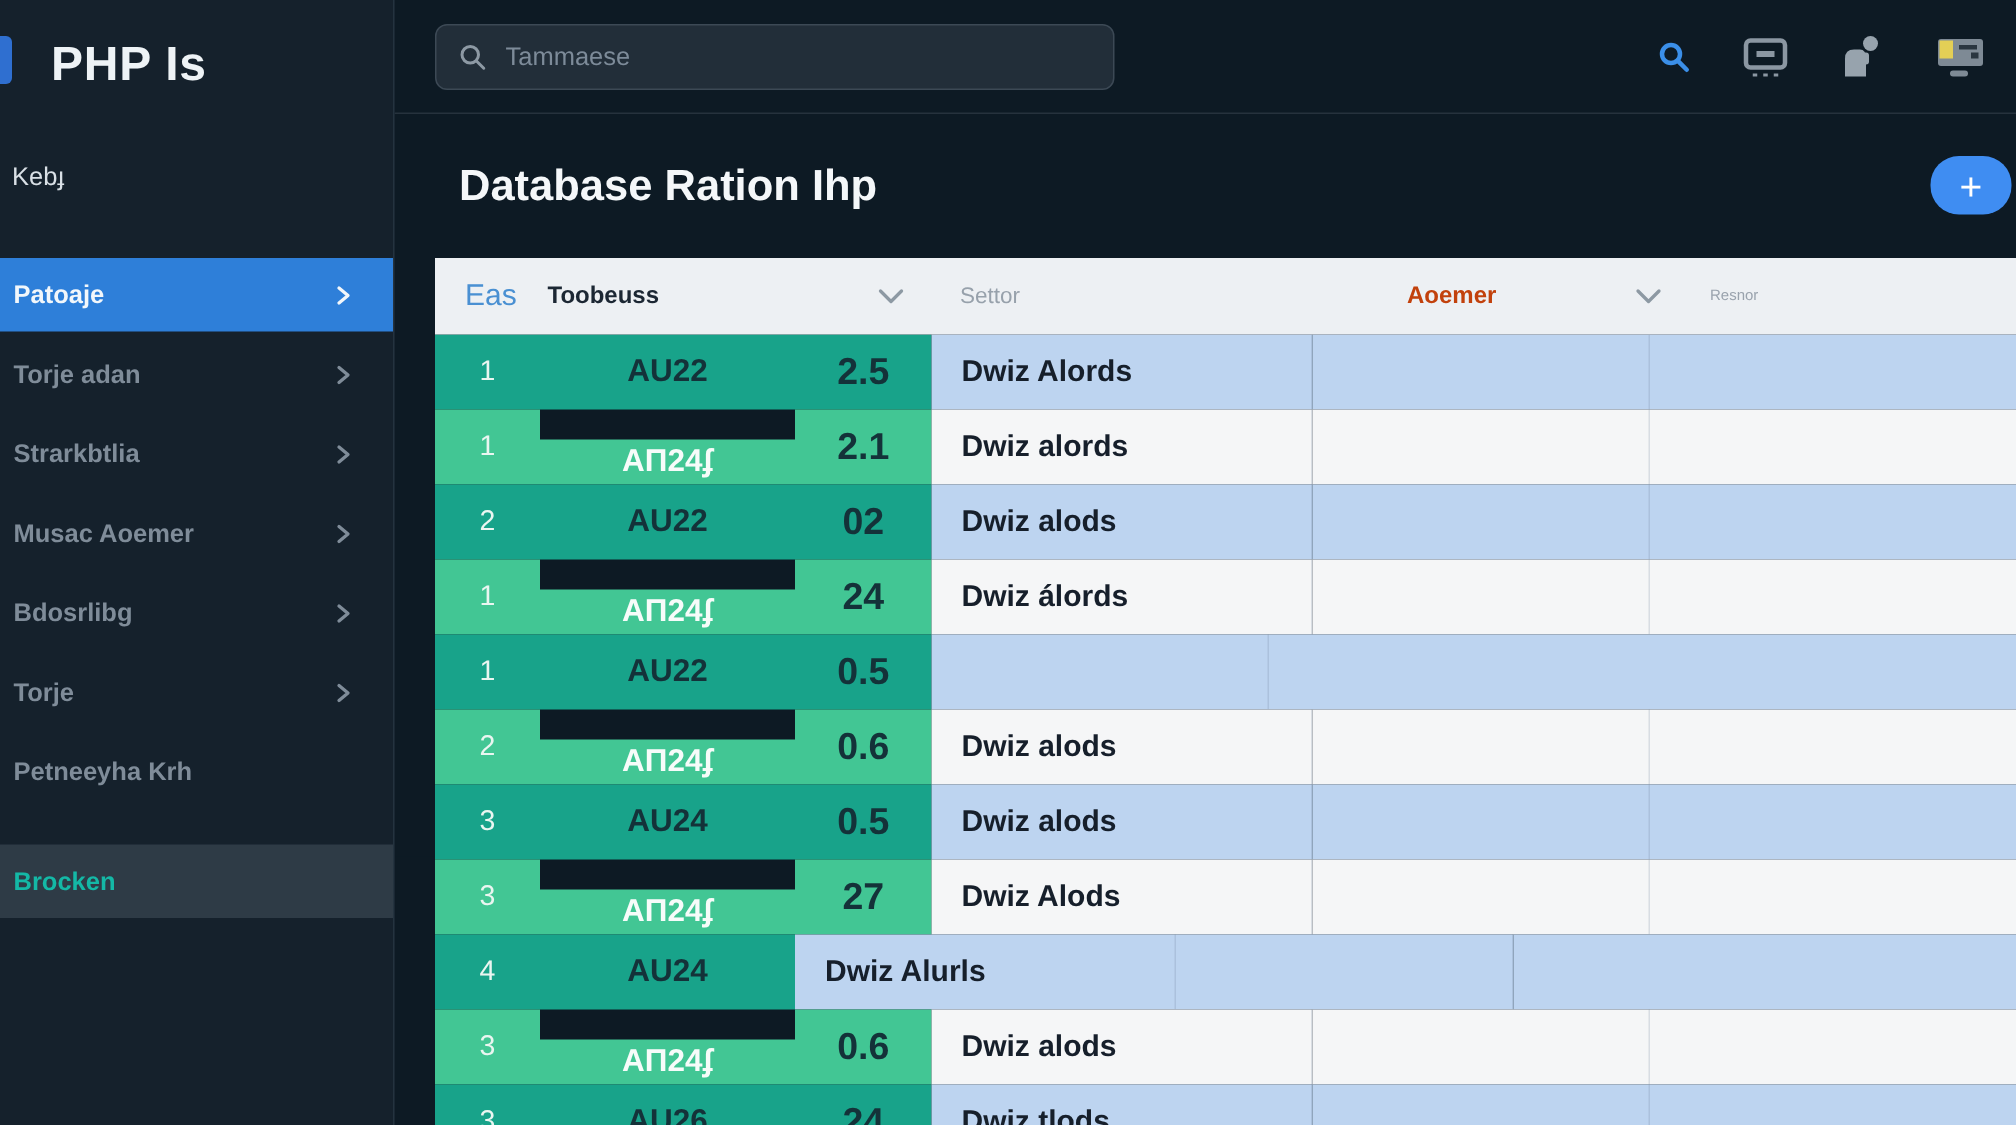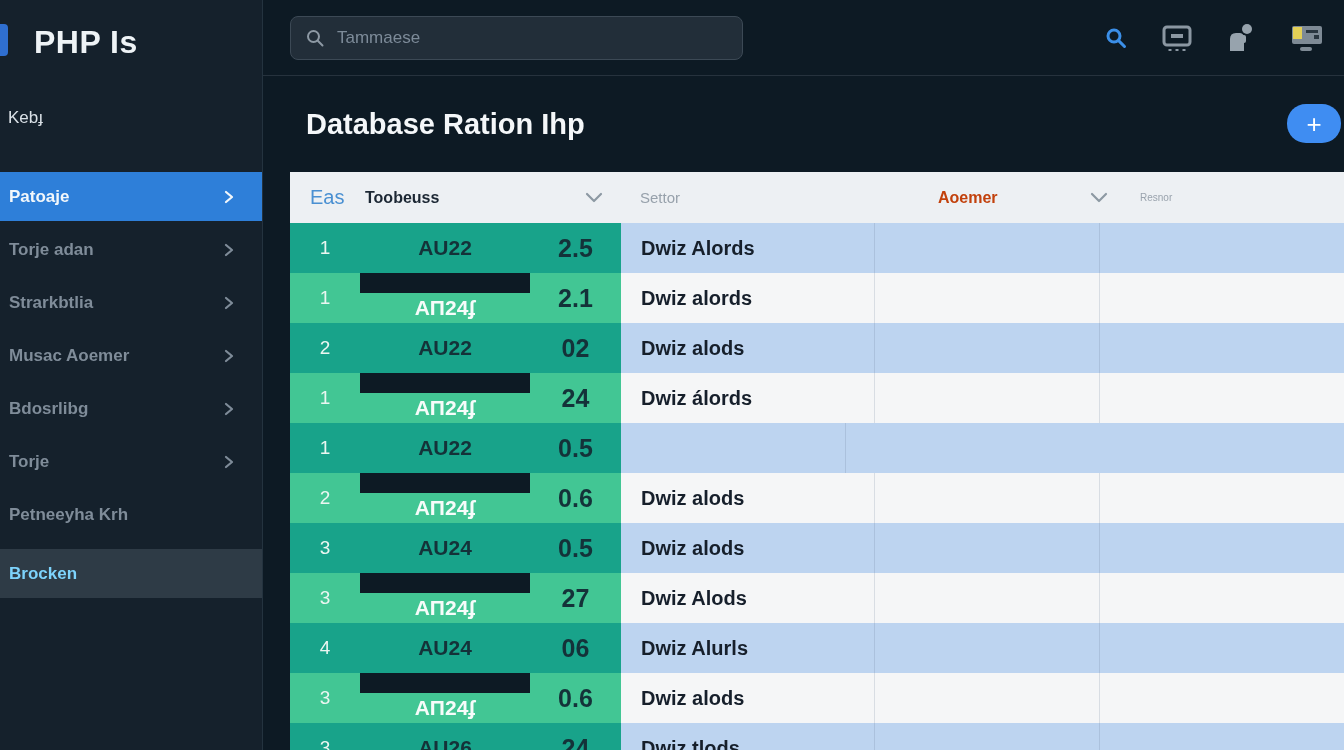--- a/index.html
+++ b/index.html
@@ -46,21 +46,21 @@
     display: flex; align-items: center; justify-content: space-between;
     padding: 0 26px 0 9px;
     color: #7f8c99; font-size: 17px;
     cursor: pointer;
   }
   .nav-item .chev { display: flex; align-items: center; }
   .nav-item.active {
     background: #2e7fd9; color: #f2f7fb;
   }
   .nav-item.highlighted {
-    background: #2e3b46; color: #7dd3fc; margin-top: 6px;
+    background: #2e3b46; color: #14b8a6; margin-top: 20px;
   }
 
   
   .main { position: relative; flex: 1; height: 571px; background: #0d1a24; }
 
   .topbar {
     position: absolute; top: 0; left: 0; right: 0; height: 76px;
     border-bottom: 1px solid #26323d;
     display: flex; align-items: center;
   }
@@ -349,21 +349,20 @@
     <div class="cell cell-num">3</div>
     <div class="cell cell-code">AП24ʄ</div>
     <div class="cell cell-value">27</div>
     <div class="cell cell-name">Dwiz Alods</div>
     <div class="cell cell-empty1"></div>
     <div class="cell cell-empty2"></div>
   </div>
         <div class="row row-odd">
     <div class="cell cell-num">4</div>
     <div class="cell cell-code">AU24</div>
-    <div class="cell cell-value">06</div>
     <div class="cell cell-name">Dwiz Alurls</div>
     <div class="cell cell-empty1"></div>
     <div class="cell cell-empty2"></div>
   </div>
         <div class="row row-even">
     <div class="cell cell-num">3</div>
     <div class="cell cell-code">AП24ʄ</div>
     <div class="cell cell-value">0.6</div>
     <div class="cell cell-name">Dwiz alods</div>
     <div class="cell cell-empty1"></div>

